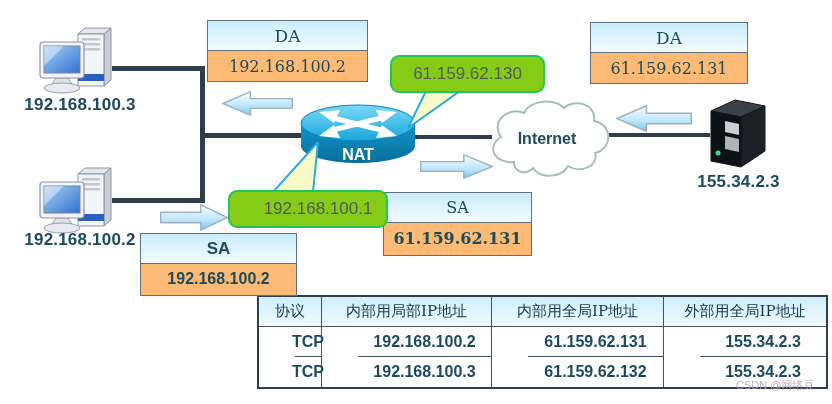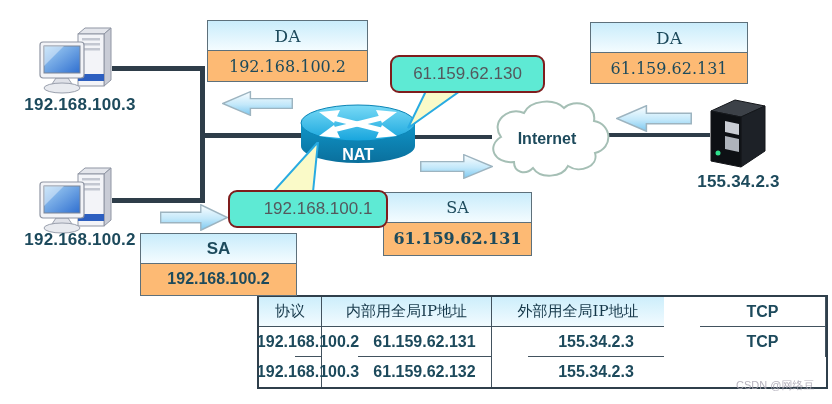--- a/index.html
+++ b/index.html
@@ -12,21 +12,21 @@
   
   .infobox{position:absolute;border:1.5px solid #5d707b;background:#fdba74;box-sizing:border-box;}
   .infobox .hdr{height:30px;background:linear-gradient(#c9ecfb,#f4fcff);
                 border-bottom:1.5px solid #5d707b;display:flex;align-items:center;
                 justify-content:center;box-sizing:border-box;}
   .infobox .val{height:30px;display:flex;align-items:center;justify-content:center;}
   .serif-txt{font-family:"DejaVu Serif",serif;font-size:16px;color:#1d4a5c;}
   .sans-bold{font-family:"Liberation Sans",sans-serif;font-weight:bold;font-size:16px;color:#1d4a5c;}
   .bold{font-weight:bold;}
   
-  .callout{position:absolute;background:#5eead4;border:2px solid #7f1d1d;border-radius:9px;
+  .callout{position:absolute;background:#84cc16;border:2px solid #22c55e;border-radius:9px;
            display:flex;align-items:center;justify-content:center;font-size:17px;color:#54585d;
            box-sizing:border-box;z-index:5;}
   .tail{position:absolute;z-index:4;}
   
   .tbl-title{position:absolute;font-weight:bold;font-size:15px;color:#ef4444;text-align:center;margin-top:23px;}
   .nat-table{position:absolute;left:257px;top:295px;display:grid;
              grid-template-columns:63px 170px 172px 162px;border:2px solid #2f3f4b;background:#fff;}
   .cell{height:30px;box-sizing:border-box;display:flex;align-items:center;justify-content:center;
         border-right:1.5px solid #42525e;border-bottom:1.5px solid #42525e;}
   .cell.col-last{border-right:none;}
@@ -209,20 +209,21 @@
       <polygon points="26,41 40,44 40,57 26,54" fill="#aeb3bb"></polygon>
       <circle cx="19" cy="58" r="2.5" fill="#2fe08d"></circle>
     </svg>
   </div>
   <div class="node-label" style="left:686px;top:172px;width:105px;">155.34.2.3</div>
 
   <div class="tbl-title" style="left:458px;top:281px;width:165px;">NAT转换表</div>
 
   <div class="nat-table">
     <div class="cell th">协议</div>
+    <div class="cell th">内部用局部IP地址</div>
     <div class="cell th">内部用全局IP地址</div>
     <div class="cell th col-last">外部用全局IP地址</div>
 
     <div class="cell td">TCP</div>
     <div class="cell td">192.168.100.2</div>
     <div class="cell td">61.159.62.131</div>
     <div class="cell td col-last">155.34.2.3</div>
 
     <div class="cell td row-last">TCP</div>
     <div class="cell td row-last">192.168.100.3</div>

